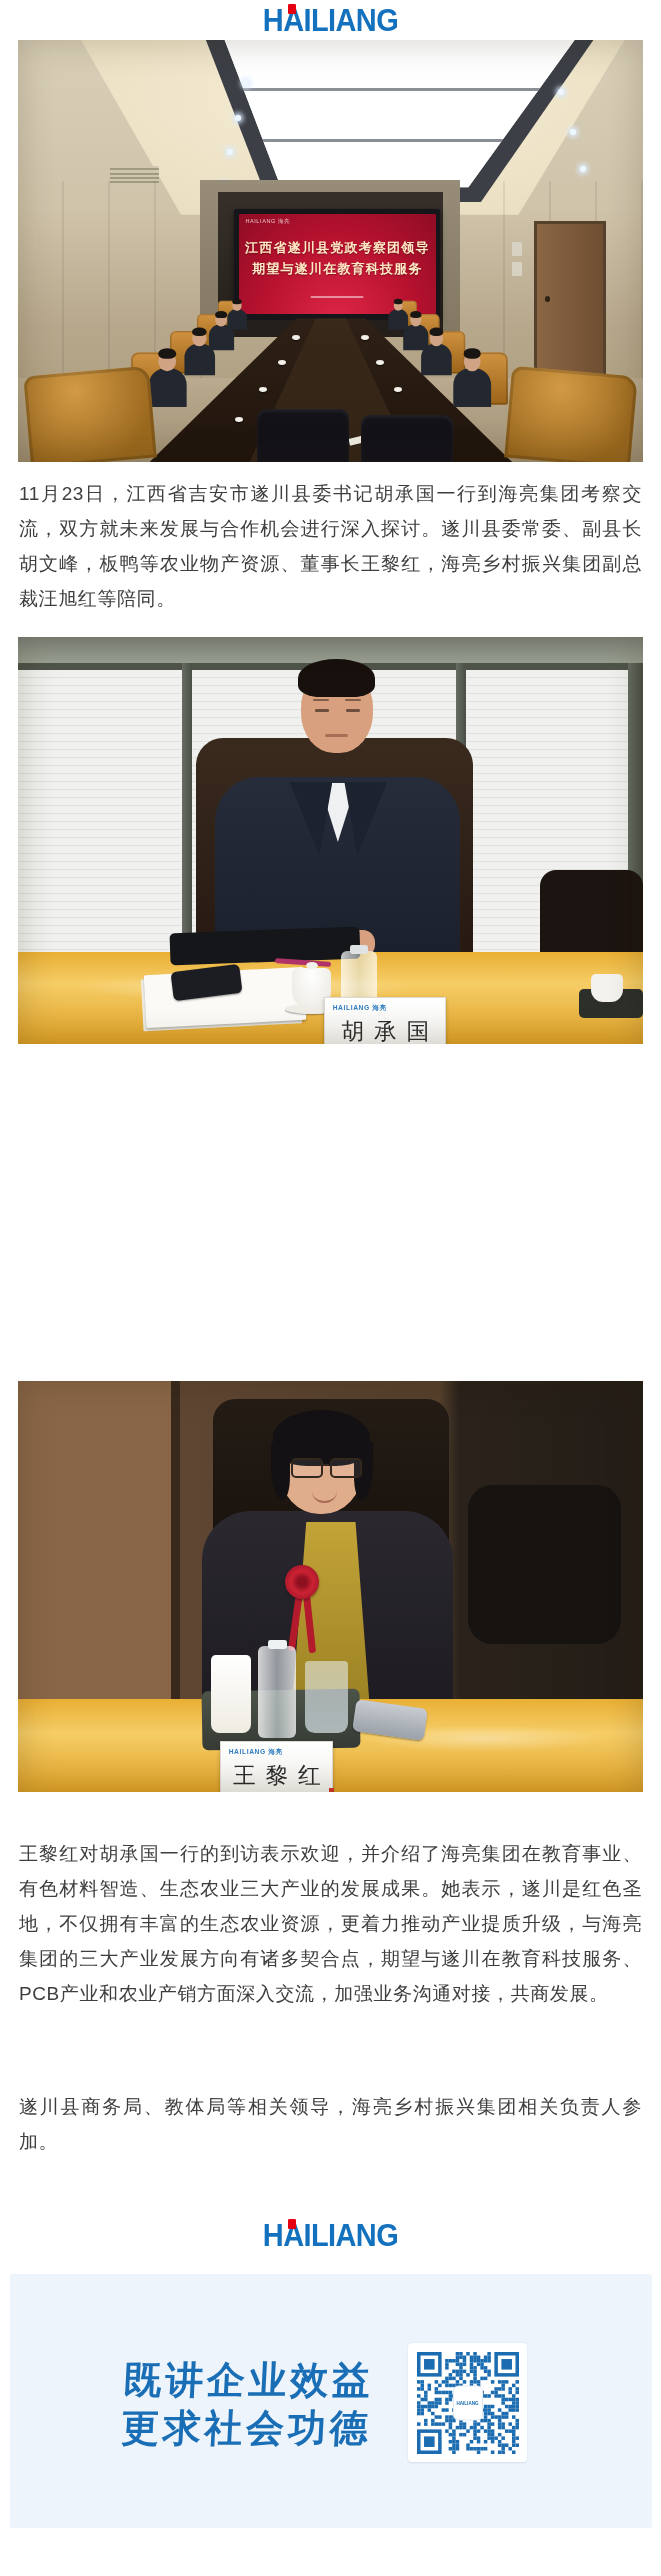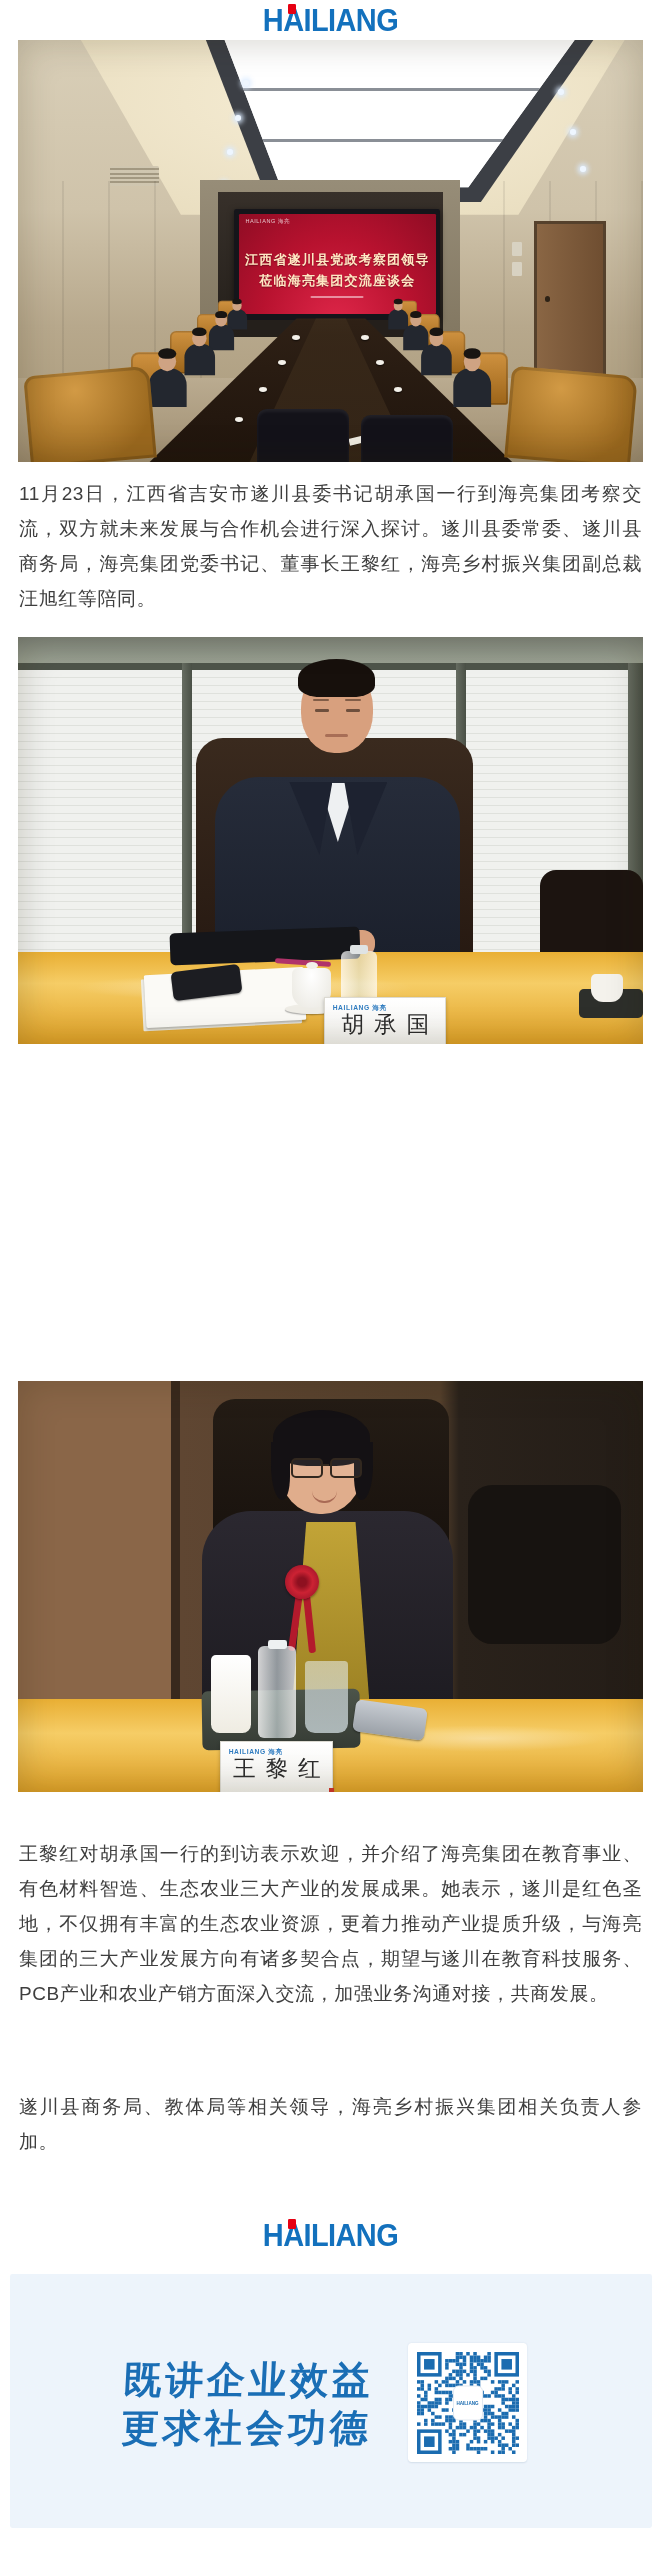--- a/index.html
+++ b/index.html
@@ -36,21 +36,21 @@
   .p1-sidelines-r{left:441px;top:141px;width:184px;height:202px;background:repeating-linear-gradient(90deg,transparent 0 44px,rgba(0,0,0,.07) 44px 46px);}
   .p1-backwall{left:182px;top:140px;width:260px;height:152px;background:linear-gradient(#978d78,#837862);}
   .p1-tvwall{left:200px;top:152px;width:225px;height:145px;background:linear-gradient(#37302a,#241f1a);}
   .p1-tv{left:216px;top:169px;width:206px;height:111px;background:#15151a;border-radius:2.4px;
          box-shadow:0 2.4px 6.1px rgba(0,0,0,.5);}
   .p1-screen{position:absolute;left:4.9px;top:4.9px;right:4.9px;bottom:6.1px;border-radius:1.2px;
          background:radial-gradient(ellipse at 50% 115%,#e0274a 0%,#b8122f 55%,#8f0c24 100%);
          text-align:center;color:#ffe9c4;}
   .p1-screen .wm{position:absolute;left:6.1px;top:4.3px;font-size:5.5px;letter-spacing:0.6px;color:rgba(255,255,255,.75);}
   .p1-screen .t{font-size:13px;font-weight:700;letter-spacing:1.2px;line-height:21px;text-shadow:0 0.6px 1.2px rgba(0,0,0,.35);}
-  .p1-screen .t1{margin-top:35px;}
+  .p1-screen .t1{margin-top:23px;}
   .p1-dateline{position:absolute;left:50%;bottom:16px;transform:translateX(-50%);width:53px;height:2.4px;
          background:rgba(255,255,255,.5);border-radius:1.2px;}
   .p1-cred{left:224px;top:280px;width:176px;height:13.5px;background:#241f1b;}
   .p1-door{left:516px;top:181px;width:72px;height:167px;background:linear-gradient(90deg,#8a6644,#6f4e31);
            border:3.1px solid #55412c;box-sizing:border-box;}
   .p1-door i{position:absolute;left:7.3px;top:72px;width:5.5px;height:5.5px;border-radius:50%;background:#2d2216;}
   .p1-switch{left:494px;top:202px;width:9.8px;height:13.5px;background:#d8d2c2;border-radius:1.2px;}
   .p1-floor{left:0;top:338px;width:625px;height:84px;background:linear-gradient(#baab90,#a08f72);}
   .p1-table{inset:0;clip-path:polygon(44.5% 66%,55.5% 66%,79% 100%,21% 100%);
             background:linear-gradient(#503c2c 0%,#38281b 45%,#1f140c 100%);}
@@ -104,21 +104,21 @@
   .p2-saucer{left:267px;top:367px;width:54px;height:9.8px;background:#efede6;border-radius:50%;box-shadow:0 1.2px 1.2px rgba(0,0,0,.3);}
   .p2-bottle{left:323px;top:314px;width:36px;height:77px;background:linear-gradient(90deg,rgba(255,255,255,.75),rgba(225,235,238,.55),rgba(255,255,255,.7));border-radius:6.1px;}
   .p2-bottle i{position:absolute;left:8.6px;top:-6.1px;width:18.4px;height:8.6px;background:#dfe3e4;border-radius:2.4px;}
   .p2-pen{left:257px;top:323px;width:56px;height:4.9px;background:#b0336a;border-radius:2.4px;transform:rotate(4deg);}
   .p2-chair2{left:522px;top:233px;width:103px;height:141px;border-radius:16px 16px 0 0;background:#1c1410;}
   .p2-mat{left:561px;top:352px;width:64px;height:29px;background:#2d2f2b;border-radius:4.9px;}
   .p2-cup2{left:573px;top:337px;width:32px;height:28px;background:#f4f2ec;border-radius:4.9px 4.9px 12.2px 12.2px;}
   .nameplate{position:absolute;background:linear-gradient(#ffffff,#f2f1ec);border:0.6px solid #dcdad2;
        box-shadow:0 1.8px 3.7px rgba(0,0,0,.25);}
   .nameplate .np-logo{position:absolute;left:7.3px;top:5.5px;font-size:6.7px;font-weight:700;color:#2f7cc0;letter-spacing:0.6px;}
-  .nameplate .np-name{position:absolute;left:0;right:0;bottom:9px;text-align:center;font-size:22.7px;color:#2c2c2c;
+  .nameplate .np-name{position:absolute;left:0;right:0;bottom:2px;text-align:center;font-size:22.7px;color:#2c2c2c;
        font-family:"Liberation Serif",serif;letter-spacing:9.8px;text-indent:9.8px;}
   .np-red{position:absolute;width:5.5px;height:7.3px;background:#d1362c;}
 
   
   .p3-base{inset:0;background:linear-gradient(90deg,#8a6648 0,#8a6648 153px,#5f4632 162px,#55402c 422px,#2a221b 441px,#241d17 100%);}
   .p3-doorline{left:153px;top:0;width:8.6px;height:325px;background:#39291d;}
   .p3-chairback{left:450px;top:104px;width:153px;height:159px;border-radius:24.5px;background:#171310;}
   .p3-chair{left:195px;top:18.4px;width:236px;height:190px;border-radius:22px 22px 0 0;background:linear-gradient(#241c15,#150f0b);}
   .p3-jacket{left:184px;top:130px;width:251px;height:191px;border-radius:49px 49px 0 0;background:linear-gradient(#2b2830,#1e1c22);}
   .p3-top{left:274px;top:141px;width:77px;height:180px;background:linear-gradient(#c2a437,#9d8224);clip-path:polygon(18% 0,82% 0,100% 100%,0 100%);}
@@ -185,21 +185,21 @@
     <div class="abs p1-door">
         <i></i>
       </div>
     <div class="abs p1-switch" style="left:494px;top:202px;"></div>
     <div class="abs p1-switch" style="left:494px;top:222px;"></div>
     <div class="abs p1-floor"></div>
     <div class="abs p1-tv">
       <div class="p1-screen">
         <div class="wm">HAILIANG 海亮</div>
         <div class="t t1">江西省遂川县党政考察团领导</div>
-        <div class="t">莅临海亮集团交流座谈会</div>
+        <div class="t">期望与遂川在教育科技服务</div>
         <div class="p1-dateline"></div>
       </div>
     </div>
     <div class="abs p1-cred"></div>
     <div class="abs p1-table"></div>
     <div class="abs p1-shine"></div>
 
     <div class="person" style="left:200px;top:257px;transform:scale(.55);">
         <div class="chair"></div>
         <div class="torso"></div>
@@ -273,21 +273,21 @@
     <div class="paper" style="left:288px;top:374px;"></div>
     <div class="paper" style="left:331px;top:397px;"></div>
 
     <div class="bigchair" style="left:8.6px;top:331px;transform:rotate(-5deg);"></div>
     <div class="bigchair" style="left:490px;top:331px;transform:rotate(5deg);"></div>
     <div class="blackchair" style="left:239px;top:369px;"></div>
     <div class="blackchair" style="left:343px;top:375px;"></div>
     <div class="photo-shade"></div>
   </div>
 
-  <p class="para" style="top:476px;margin:0;">11月23日，江西省吉安市遂川县委书记胡承国一行到海亮集团考察交流，双方就未来发展与合作机会进行深入探讨。遂川县委常委、遂川县商务局，海亮集团党委书记、董事长王黎红，海亮乡村振兴集团副总裁汪旭红等陪同。</p>
+  <p class="para" style="top:476px;margin:0;">11月23日，江西省吉安市遂川县委书记胡承国一行到海亮集团考察交流，双方就未来发展与合作机会进行深入探讨。遂川县委常委、副县长胡文峰，板鸭等农业物产资源、董事长王黎红，海亮乡村振兴集团副总裁汪旭红等陪同。</p>
 
   <div class="photo" style="top:637px;height:407px;">
     <div class="abs p2-band"></div>
     <div class="abs p2-rail"></div>
     <div class="abs p2-blinds"></div>
     <div class="abs p2-mullion" style="left:164px;"></div>
     <div class="abs p2-mullion" style="left:438px;"></div>
     <div class="abs p2-mullion" style="left:610px;width:14.7px;"></div>
     <div class="abs p2-chair"></div>
     <div class="abs p2-chair2"></div>

